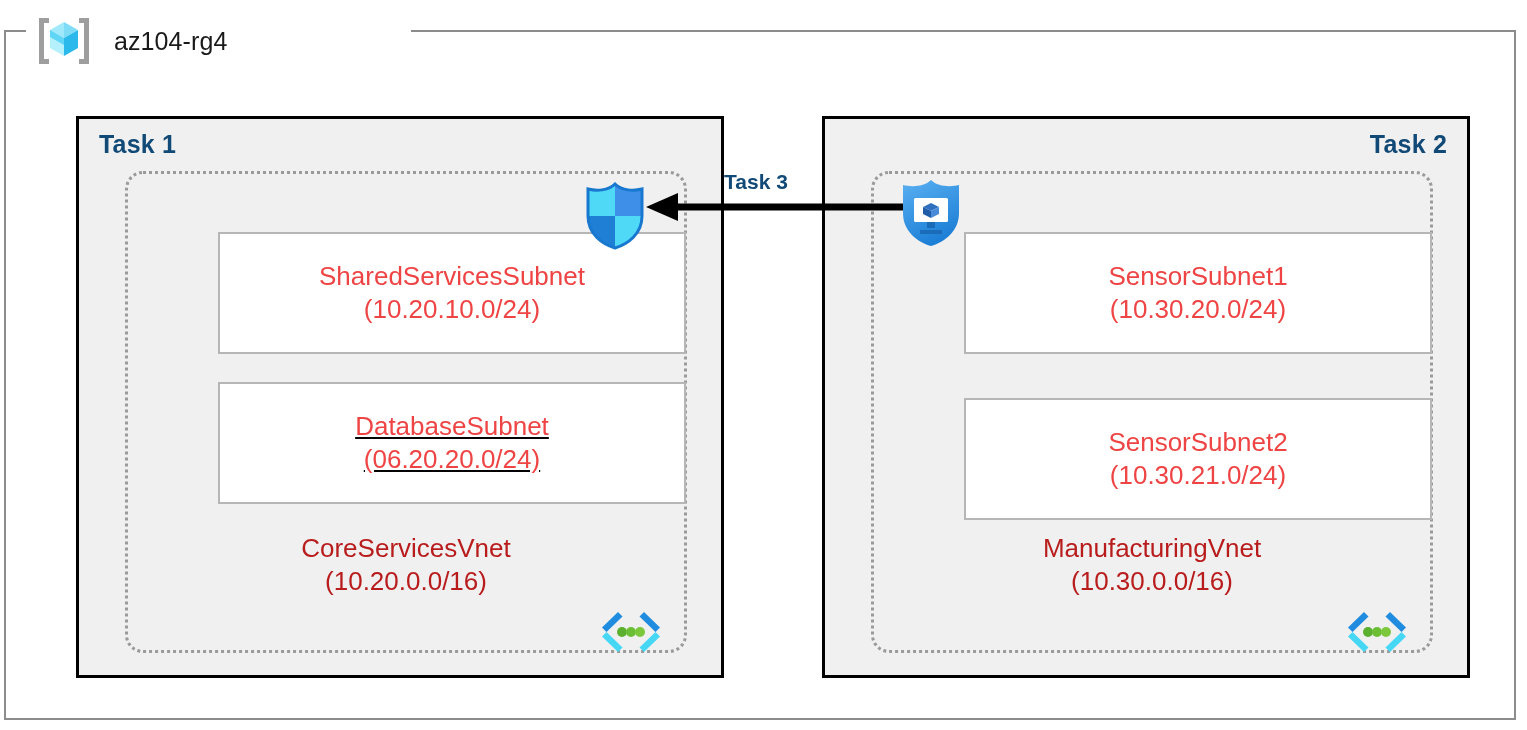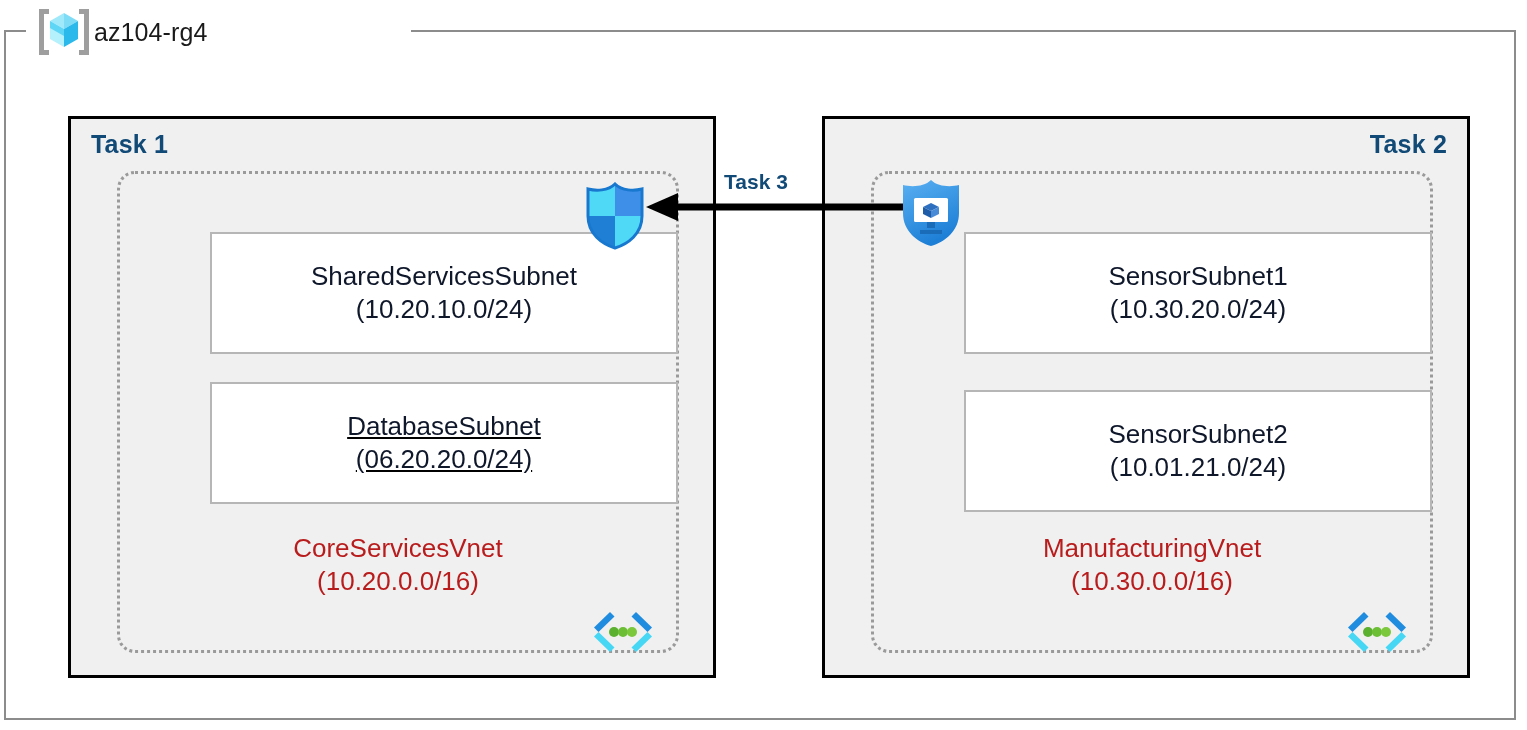--- a/index.html
+++ b/index.html
@@ -37,25 +37,25 @@
     left: 26px;
     top: 22px;
     width: 385px;
     height: 18px;
     background: #ffffff;
   }
 
   .rg-header {
     position: absolute;
     left: 36px;
-    top: 4px;
+    top: 13px;
     height: 56px;
     display: flex;
     align-items: center;
-    gap: 2px;
+    gap: 22px;
     background: transparent;
     padding: 0 10px 0 0;
   }
   .rg-icon {
     width: 56px;
     height: 52px;
     flex: 0 0 auto;
     display: block;
   }
   .rg-title {
@@ -65,21 +65,21 @@
     letter-spacing: 0.1px;
   }
 
   
   .task-panel {
     position: absolute;
     background: #f0f0f0;
     border: 3px solid #000000;
     box-sizing: border-box;
   }
-  #panel-task1 { left: 68px;  top: 116px; width: 648px; height: 562px; }
+  #panel-task1 { left: 76px;  top: 116px; width: 648px; height: 562px; }
   #panel-task2 { left: 822px; top: 116px; width: 648px; height: 562px; }
 
   .task-label {
     position: absolute;
     top: 11px;
     font-size: 25px;
     font-weight: bold;
     color: #124a77;
     letter-spacing: 0.2px;
     white-space: nowrap;
@@ -105,28 +105,28 @@
     background: #ffffff;
     border: 2px solid #b6b6b6;
     display: flex;
     flex-direction: column;
     align-items: center;
     justify-content: center;
     line-height: 1.28;
   }
   .subnet-line {
     font-size: 26px;
-    color: #0f172a;
+    color: #ef4444;
     white-space: nowrap;
   }
 
   #subnet-shared  { left: 90px; top: 58px;  width: 468px; height: 122px; }
   #subnet-db      { left: 90px; top: 208px; width: 468px; height: 122px; text-decoration: underline; }
   #subnet-sensor1 { left: 90px; top: 58px;  width: 468px; height: 122px; }
-  #subnet-sensor2 { left: 90px; top: 216px; width: 468px; height: 122px; }
+  #subnet-sensor2 { left: 90px; top: 224px; width: 468px; height: 122px; }
 
   
   .vnet-caption {
     position: absolute;
     left: 0;
     right: 0;
     top: 358px;
     text-align: center;
     line-height: 1.28;
     pointer-events: none;
@@ -243,21 +243,21 @@
 
     <div class="vnet-box" id="vnet-manu">
 
       <div class="subnet-box" id="subnet-sensor1">
         <div class="subnet-line">SensorSubnet1</div>
         <div class="subnet-line">(10.30.20.0/24)</div>
       </div>
 
       <div class="subnet-box" id="subnet-sensor2">
         <div class="subnet-line">SensorSubnet2</div>
-        <div class="subnet-line">(10.01.21.0/24)</div>
+        <div class="subnet-line">(10.30.21.0/24)</div>
       </div>
 
       <div class="vnet-caption">
         <div class="vnet-line">ManufacturingVnet</div>
         <div class="vnet-line">(10.30.0.0/16)</div>
       </div>
 
       <svg class="vnet-glyph" viewBox="0 0 74 48">
         <path d="M24 4 L28.5 8.5 L12.5 24 L8 19.5 Z" fill="#1f8ce0"></path>
         <path d="M8 28.5 L12.5 24 L28.5 39.5 L24 44 Z" fill="#46d7f5"></path>

